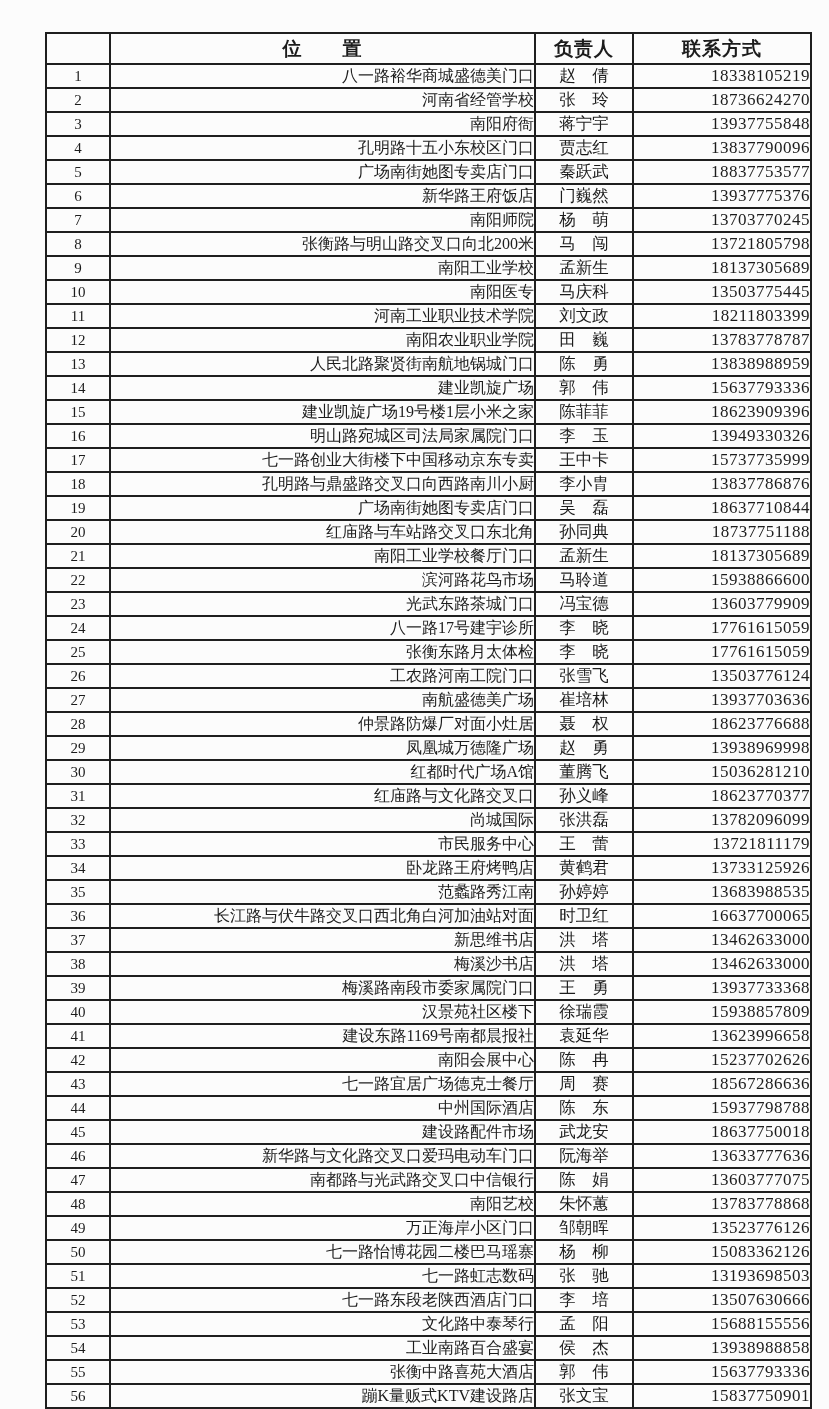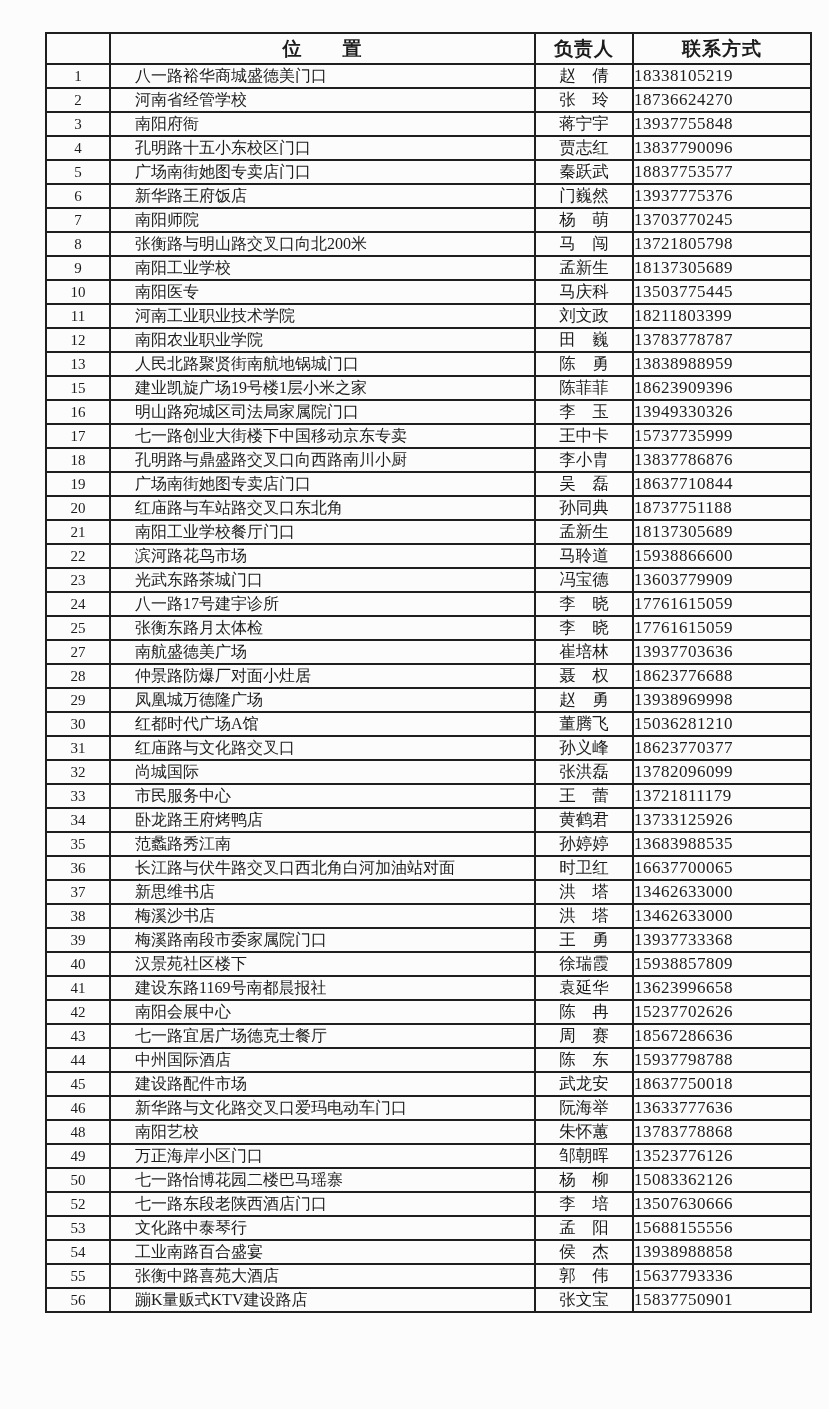--- a/index.html
+++ b/index.html
@@ -46,29 +46,29 @@
   }
   tbody td {
     height: 21.75px;
     font-size: 16px;
   }
   td.cell-no {
     text-align: center;
     font-size: 15px;
   }
   td.cell-loc {
-    text-align: left;
+    text-align: right;
     padding-left: 24px;
   }
   td.cell-person {
     text-align: center;
     font-size: 16.5px;
   }
   td.cell-phone {
-    text-align: left;
+    text-align: right;
     font-size: 17px;
     letter-spacing: 0.5px;
   }
 </style>
 </head>
 <body>
 
 <div class="page">
   <table class="contact-table">
     <thead>
@@ -152,20 +152,26 @@
           <td class="cell-person">田　巍</td>
           <td class="cell-phone">13783778787</td>
         </tr>
         <tr>
           <td class="cell-no">13</td>
           <td class="cell-loc">人民北路聚贤街南航地锅城门口</td>
           <td class="cell-person">陈　勇</td>
           <td class="cell-phone">13838988959</td>
         </tr>
         <tr>
+          <td class="cell-no">14</td>
+          <td class="cell-loc">建业凯旋广场</td>
+          <td class="cell-person">郭　伟</td>
+          <td class="cell-phone">15637793336</td>
+        </tr>
+        <tr>
           <td class="cell-no">15</td>
           <td class="cell-loc">建业凯旋广场19号楼1层小米之家</td>
           <td class="cell-person">陈菲菲</td>
           <td class="cell-phone">18623909396</td>
         </tr>
         <tr>
           <td class="cell-no">16</td>
           <td class="cell-loc">明山路宛城区司法局家属院门口</td>
           <td class="cell-person">李　玉</td>
           <td class="cell-phone">13949330326</td>
@@ -218,20 +224,26 @@
           <td class="cell-person">李　晓</td>
           <td class="cell-phone">17761615059</td>
         </tr>
         <tr>
           <td class="cell-no">25</td>
           <td class="cell-loc">张衡东路月太体检</td>
           <td class="cell-person">李　晓</td>
           <td class="cell-phone">17761615059</td>
         </tr>
         <tr>
+          <td class="cell-no">26</td>
+          <td class="cell-loc">工农路河南工院门口</td>
+          <td class="cell-person">张雪飞</td>
+          <td class="cell-phone">13503776124</td>
+        </tr>
+        <tr>
           <td class="cell-no">27</td>
           <td class="cell-loc">南航盛德美广场</td>
           <td class="cell-person">崔培林</td>
           <td class="cell-phone">13937703636</td>
         </tr>
         <tr>
           <td class="cell-no">28</td>
           <td class="cell-loc">仲景路防爆厂对面小灶居</td>
           <td class="cell-person">聂　权</td>
           <td class="cell-phone">18623776688</td>
@@ -338,36 +350,48 @@
           <td class="cell-person">武龙安</td>
           <td class="cell-phone">18637750018</td>
         </tr>
         <tr>
           <td class="cell-no">46</td>
           <td class="cell-loc">新华路与文化路交叉口爱玛电动车门口</td>
           <td class="cell-person">阮海举</td>
           <td class="cell-phone">13633777636</td>
         </tr>
         <tr>
+          <td class="cell-no">47</td>
+          <td class="cell-loc">南都路与光武路交叉口中信银行</td>
+          <td class="cell-person">陈　娟</td>
+          <td class="cell-phone">13603777075</td>
+        </tr>
+        <tr>
           <td class="cell-no">48</td>
           <td class="cell-loc">南阳艺校</td>
           <td class="cell-person">朱怀蕙</td>
           <td class="cell-phone">13783778868</td>
         </tr>
         <tr>
           <td class="cell-no">49</td>
           <td class="cell-loc">万正海岸小区门口</td>
           <td class="cell-person">邹朝晖</td>
           <td class="cell-phone">13523776126</td>
         </tr>
         <tr>
           <td class="cell-no">50</td>
           <td class="cell-loc">七一路怡博花园二楼巴马瑶寨</td>
           <td class="cell-person">杨　柳</td>
           <td class="cell-phone">15083362126</td>
+        </tr>
+        <tr>
+          <td class="cell-no">51</td>
+          <td class="cell-loc">七一路虹志数码</td>
+          <td class="cell-person">张　驰</td>
+          <td class="cell-phone">13193698503</td>
         </tr>
         <tr>
           <td class="cell-no">52</td>
           <td class="cell-loc">七一路东段老陕西酒店门口</td>
           <td class="cell-person">李　培</td>
           <td class="cell-phone">13507630666</td>
         </tr>
         <tr>
           <td class="cell-no">53</td>
           <td class="cell-loc">文化路中泰琴行</td>

